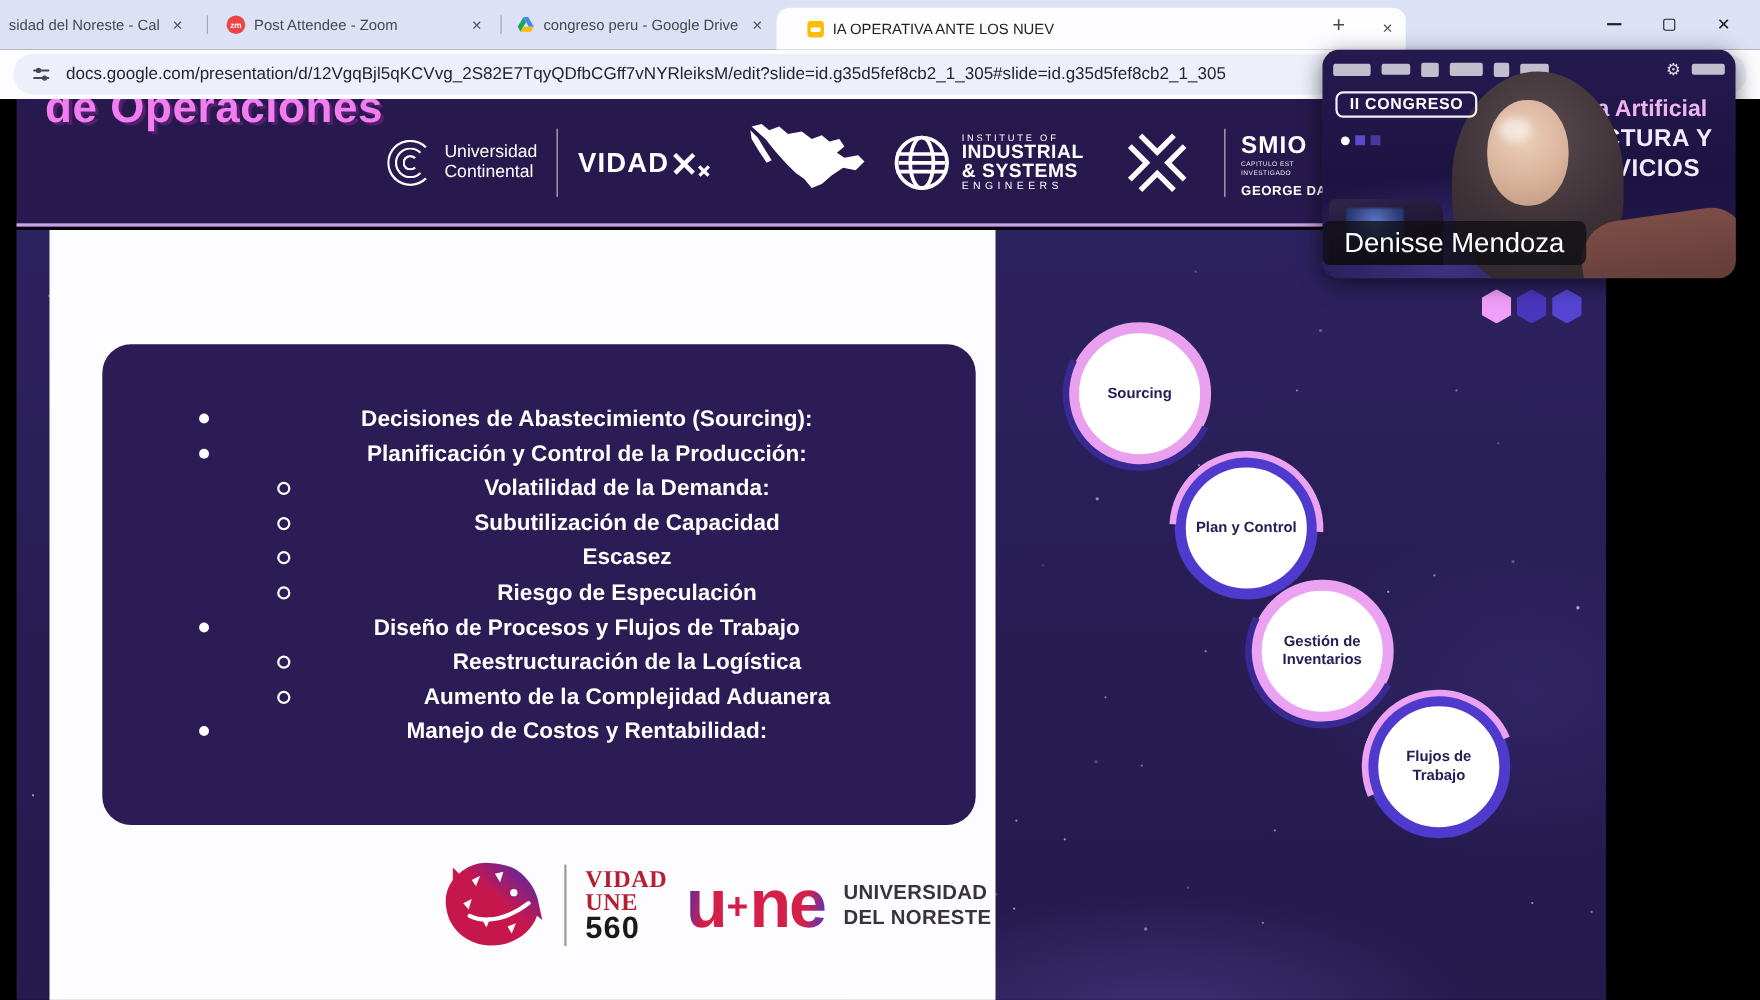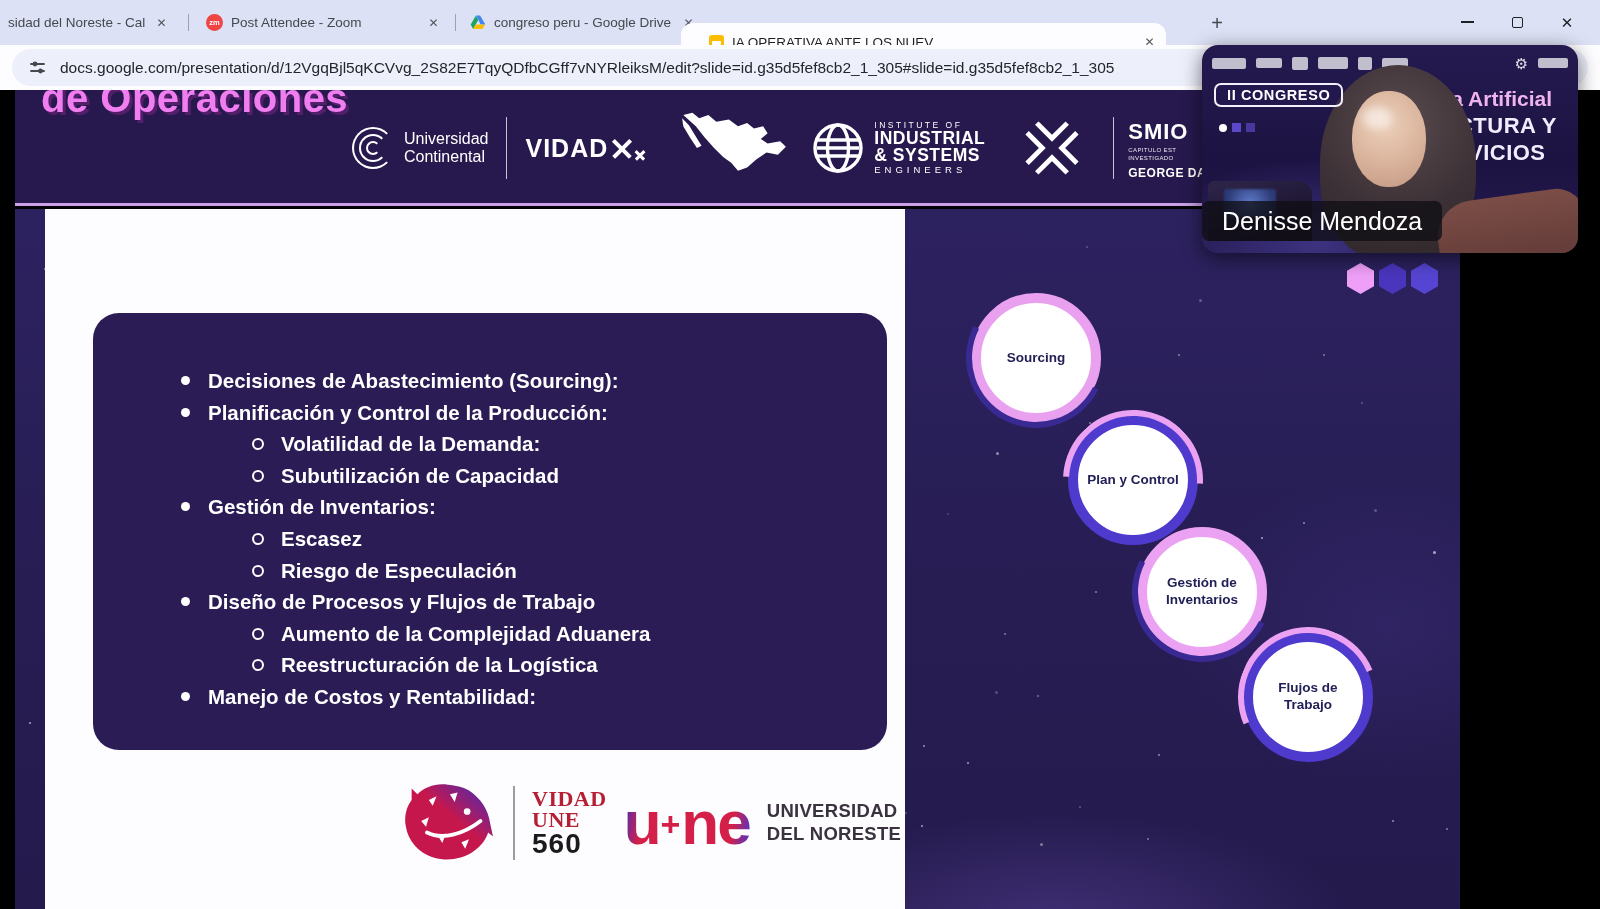--- a/index.html
+++ b/index.html
@@ -68,21 +68,21 @@
 
   .slide-body{position:absolute;left:0;top:119px;right:0;bottom:0;overflow:hidden;
     background:
       radial-gradient(ellipse 420px 160px at 72% 102%, rgba(125,95,210,.30), transparent 70%),
       radial-gradient(ellipse 300px 220px at 95% 60%, rgba(90,70,180,.18), transparent 70%),
       linear-gradient(180deg,#2d2260 0%, #281e55 45%, #241a4c 100%);}
   .stars{position:absolute;inset:0;z-index:0;}
   .stars i{position:absolute;background:#fff;border-radius:50%;display:block;}
 
   .white-panel{position:absolute;left:30px;top:0;width:860px;bottom:0;background:#fdfcff;z-index:1;}
-  .bullet-card{position:absolute;left:48px;top:104px;width:794px;height:437px;border-radius:26px;background:#2b1c55;}
+  .bullet-card{position:absolute;left:48px;top:104px;width:794px;height:437px;border-radius:26px;background:#2b1c55;text-align:center;}
   ul.bullets{margin:0;padding:52px 28px 0 0;list-style:none;}
   ul.bullets li{position:relative;color:#fff;font-weight:bold;font-size:20.5px;line-height:31.6px;white-space:nowrap;}
   li.l1{padding-left:115px;}
   li.l1:before{content:"";position:absolute;left:88px;top:11px;width:9px;height:9px;border-radius:50%;background:#fff;}
   li.l2{padding-left:188px;}
   li.l2:before{content:"";position:absolute;left:159px;top:10px;width:8px;height:8px;border-radius:50%;
     border:2px solid #fff;background:transparent;}
 
   .footer-row{position:absolute;left:355px;top:570px;display:flex;align-items:center;gap:17px;}
   .footer-div{width:2px;height:74px;background:#9a9aa2;}
@@ -170,21 +170,21 @@
     <div class="tab-divider" style="left:455px;"></div>
     <div class="tab" style="left:462px;width:243px;">
       <svg width="16" height="15" viewBox="0 0 16 15">
         <path fill="#1fa463" d="M5.9 0.5 L0.7 9.4 L3.1 13.9 L8.3 4.9 Z"></path>
         <path fill="#4285f4" d="M6.1 0.5 L10.1 0.5 L15.3 9.4 L10.6 9.4 Z"></path>
         <path fill="#fbbc04" d="M3.3 13.9 L5.8 9.4 L15.1 9.4 L12.6 13.9 Z"></path>
       </svg>
       <span class="title">congreso peru - Google Drive</span>
       <span class="x">✕</span>
     </div>
-    <div class="tab active" style="left:681px;width:485px;margin-top:16px;">
+    <div class="tab active" style="left:706px;width:572px;">
       <span class="fav-slides" style="margin-left:20px;"></span>
       <span class="title">IA OPERATIVA ANTE LOS NUEV</span>
       <span class="x">✕</span>
     </div>
     <div class="newtab">+</div>
     <div class="winbtn" style="left:1448px;">
         <span class="ic-min"></span>
       </div>
     <div class="winbtn" style="left:1498px;">
         <span class="ic-restore"></span>
@@ -365,26 +365,25 @@
             <i style="left: 679px; top: 50px; width: 2px; height: 2px; opacity: 0.63;"></i>
           </div>
 
         <div class="white-panel">
           <div class="bullet-card">
             <ul class="bullets">
               <li class="l1">Decisiones de Abastecimiento (Sourcing):</li>
               <li class="l1">Planificación y Control de la Producción:</li>
               <li class="l2">Volatilidad de la Demanda:</li>
               <li class="l2">Subutilización de Capacidad</li>
-              <li class="l1">Gestión de Inventarios:</li>
               <li class="l2">Escasez</li>
               <li class="l2">Riesgo de Especulación</li>
               <li class="l1">Diseño de Procesos y Flujos de Trabajo</li>
+              <li class="l2">Reestructuración de la Logística</li>
               <li class="l2">Aumento de la Complejidad Aduanera</li>
-              <li class="l2">Reestructuración de la Logística</li>
               <li class="l1">Manejo de Costos y Rentabilidad:</li>
             </ul>
           </div>
 
           <div class="footer-row">
             <svg width="96" height="88" viewBox="0 0 100 92">
               <defs>
                 <linearGradient id="jag" x1="0" y1="1" x2="1" y2="0">
                   <stop offset="0%" stop-color="#c6174d"></stop>
                   <stop offset="55%" stop-color="#c6174d"></stop>

